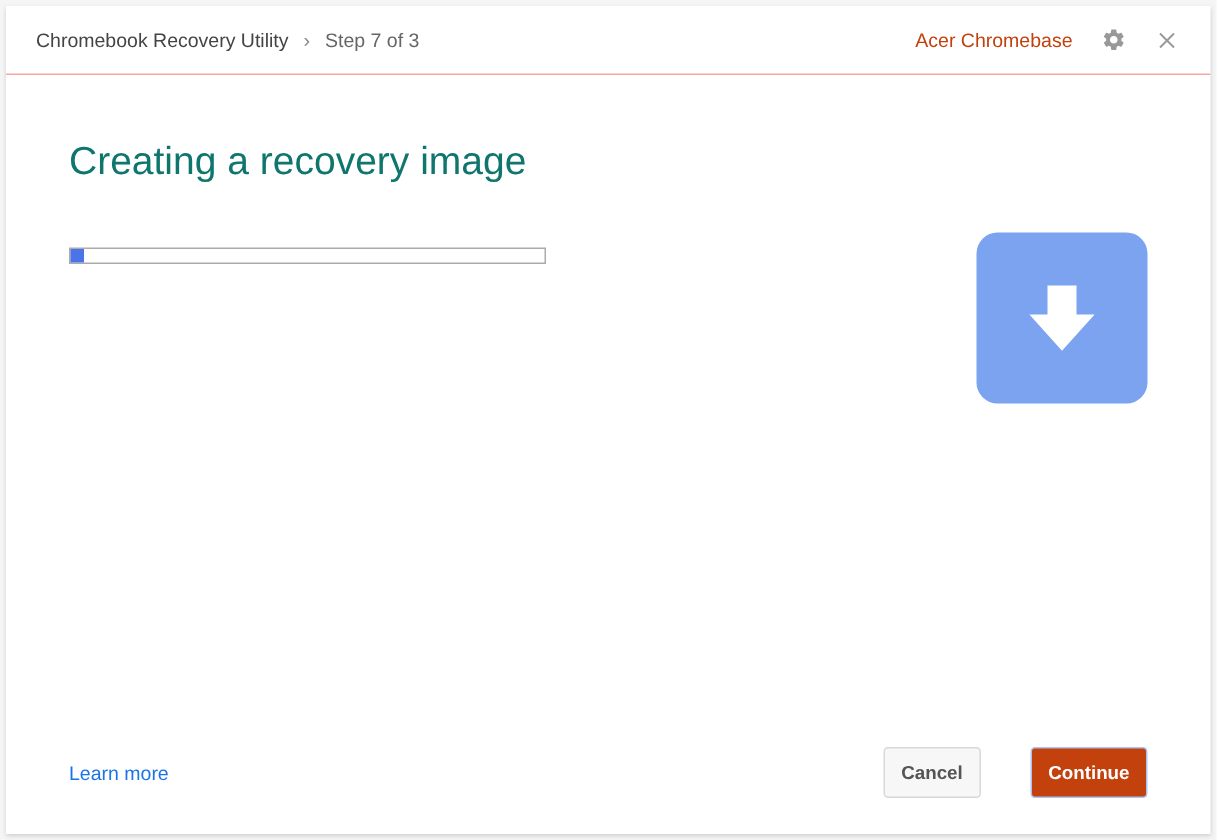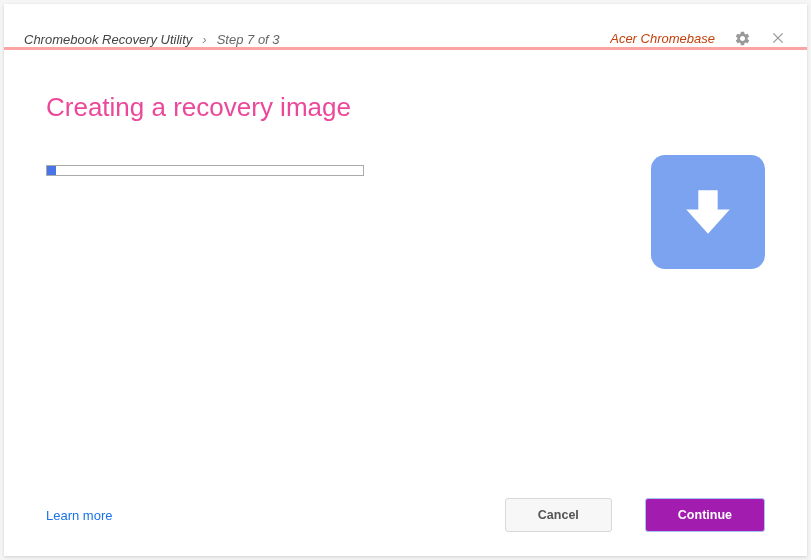--- a/index.html
+++ b/index.html
@@ -18,25 +18,24 @@
       width: 803px;
       height: 552px;
       margin: 4px;
       background: #ffffff;
       box-shadow: 0 1px 3px rgba(0,0,0,0.15);
       display: flex;
       flex-direction: column;
     }
     .header {
       height: 46px;
-      border-bottom: 3px solid #fca5a5;
-      display: flex;
-      align-items: flex-end;
+      border-bottom: 1px solid #fca5a5;
+      display: flex;
+      align-items: center;
       padding: 0 20px;
-      font-style: italic;
     }
     .header-left {
       display: flex;
       align-items: center;
       gap: 10px;
       font-size: 13px;
       color: #444;
     }
     .header-title {
       color: #444;
@@ -77,21 +76,21 @@
       color: #888;
     }
     .content {
       flex: 1;
       padding: 42px 42px 0 42px;
       position: relative;
     }
     .page-title {
       font-size: 26px;
       font-weight: 400;
-      color: #ec4899;
+      color: #0f766e;
       margin-bottom: 42px;
     }
     .instruction {
       font-size: 13px;
       color: #444;
       margin-bottom: 18px;
     }
     .progress-section {
       width: 318px;
     }
@@ -135,33 +134,33 @@
       font-size: 13px;
       color: #1a73e8;
       cursor: pointer;
     }
     .footer-spacer {
       flex: 1;
     }
     .btn {
       font-size: 12.5px;
       font-weight: 700;
-      padding: 9px 32px;
+      padding: 9px 11px;
       border-radius: 3px;
       border: 1px solid transparent;
       cursor: pointer;
       margin-left: 10px;
     }
     .btn-cancel {
       background: #f7f7f7;
       border-color: #d8d8d8;
       color: #555;
     }
     .btn-continue {
-      background: #a21caf;
+      background: #c2410c;
       color: #fff;
       border-color: #a8c3f5;
       cursor: default;
     }
   </style>
 </head>
 <body>
 
 <div class="window">
 

